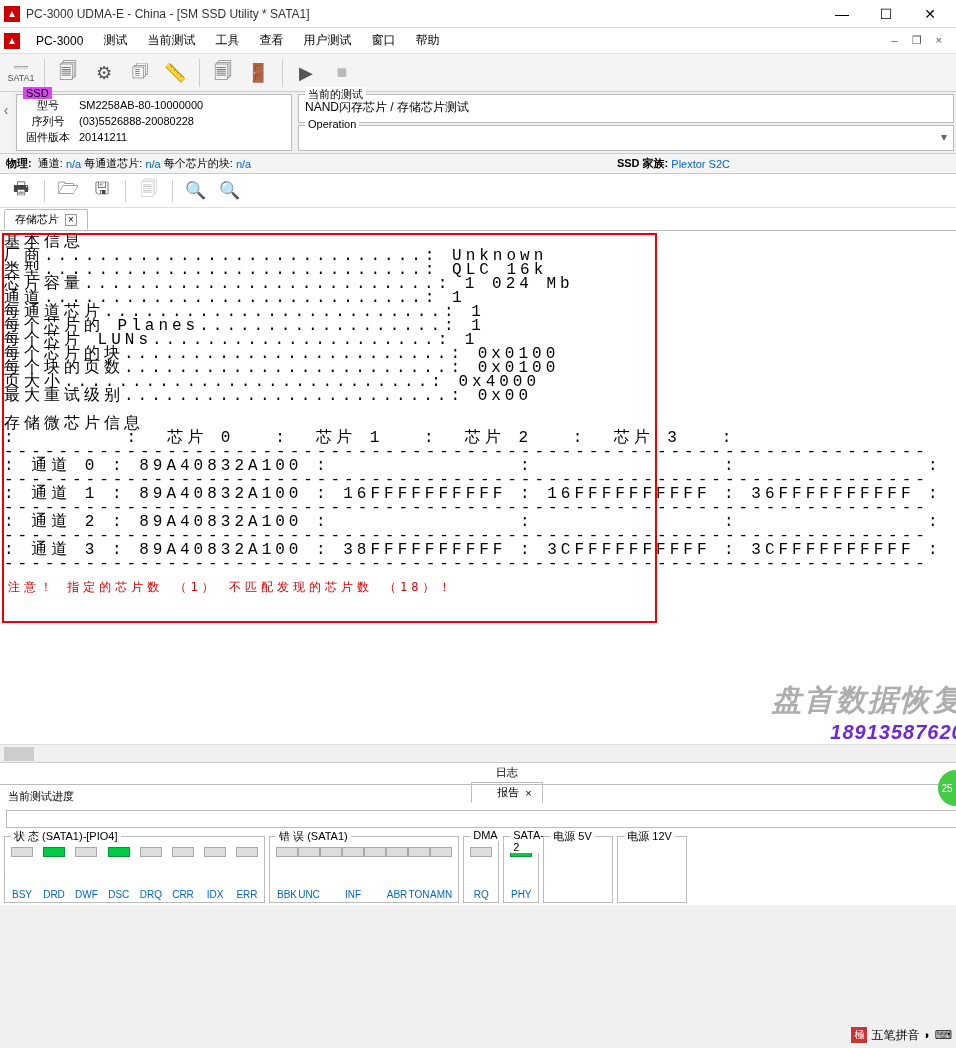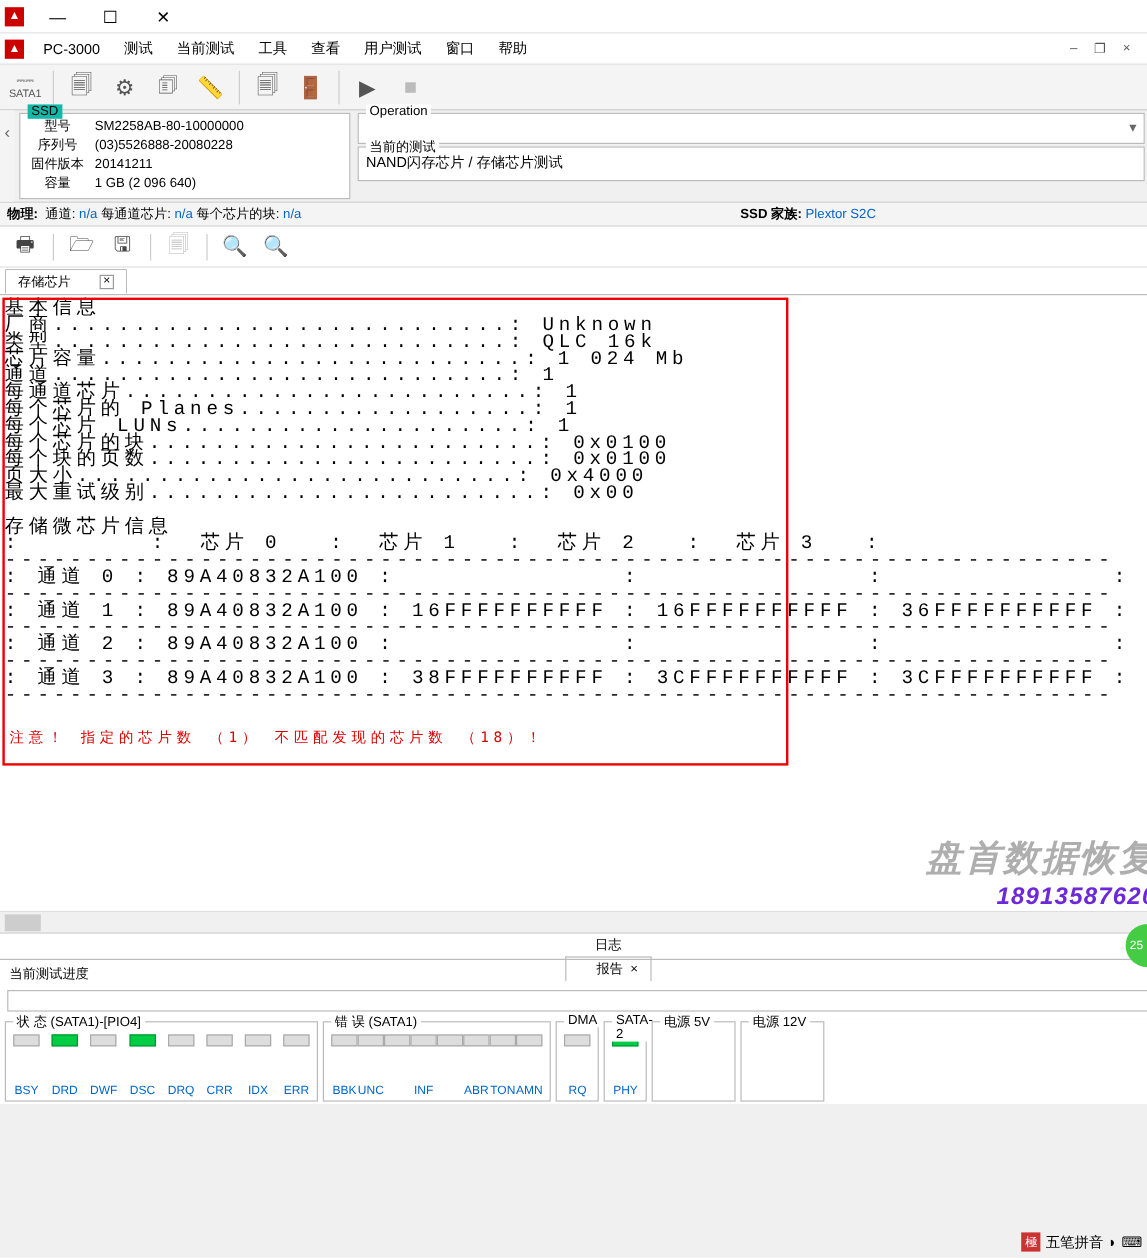--- a/index.html
+++ b/index.html
@@ -13,42 +13,42 @@
 .menubar .menu { padding: 3px 10px; cursor: pointer; }
 .menubar .mdi { margin-left: auto; display: flex; gap: 2px; padding-right: 4px; }
 .menubar .mdi span { padding: 2px 6px; cursor: pointer; font-size: 11px; color: #555; }
 .toolbar { height: 38px; background: #f4f4f4; display: flex; align-items: center; padding: 2px 4px; gap: 2px; border-bottom: 1px solid #ccc; }
 .toolbar .tb-btn { width: 34px; height: 34px; display: flex; flex-direction: column; align-items: center; justify-content: center; cursor: pointer; border: 1px solid transparent; font-size: 18px; color: #555; }
 .toolbar .tb-sata { font-size: 9px; }
 .toolbar .sep { width: 1px; height: 28px; background: #ccc; margin: 0 4px; }
 .info-row { display: flex; border-bottom: 1px solid #ccc; }
 .info-left-gutter { width: 12px; background: #f4f4f4; display: flex; flex-direction: column; align-items: center; justify-content: flex-start; font-size: 14px; color: #666; padding-top: 10px; }
 .ssd-fieldset { border: 1px solid #bbb; margin: 2px 4px; padding: 2px 6px 4px 6px; flex: 0 0 276px; position: relative; background: #fff; }
-.ssd-fieldset > span.legend { position: absolute; top: -8px; left: 6px; background: #14b8a6; padding: 0 3px; font-size: 11px; }
+.ssd-fieldset > span.legend { position: absolute; top: -8px; left: 6px; background: #d946ef; padding: 0 3px; font-size: 11px; }
 .kv { display: flex; font-size: 11px; line-height: 16px; }
 .kv .k { width: 56px; text-align: center; padding-right: 6px; }
 .kv .v { color: #000; }
 .mid-col { flex: 1; display: flex; flex-direction: column; gap: 2px; padding: 2px; }
 .mid-box { border: 1px solid #bbb; padding: 2px 6px 4px 6px; position: relative; background: #fff; }
 .mid-box > span.legend { position: absolute; top: -8px; left: 6px; background: #fff; padding: 0 3px; font-size: 11px; }
 .mid-box .dropdown { width: 100%; display: flex; justify-content: space-between; padding: 2px 0; }
 .mid-box .dropdown .arr { color: #666; }
 .physbar { height: 20px; background: #f4f4f4; display: flex; align-items: center; padding: 0 6px; font-size: 11px; border-bottom: 1px solid #ccc; }
 .physbar .na { color: #06c; }
 .physbar .spacer { flex: 1; }
 .sub-toolbar { height: 34px; background: #fff; display: flex; align-items: center; padding: 0 6px; gap: 4px; border-bottom: 1px solid #e0e0e0; }
 .sub-toolbar .tb-btn2 { width: 30px; height: 28px; display: flex; align-items: center; justify-content: center; cursor: pointer; font-size: 17px; color: #444; }
 .sub-toolbar .sep { width: 1px; height: 22px; background: #ccc; margin: 0 4px; }
 .main-row { display: flex; height: 660px; }
 .main-center { flex: 1; display: flex; flex-direction: column; background: #fff; }
 .right-toolbar { width: 42px; background: #f8f8f8; border-left: 1px solid #ddd; display: flex; flex-direction: column; align-items: center; padding-top: 4px; gap: 10px; }
 .right-toolbar .rtool { width: 30px; height: 26px; display: flex; align-items: center; justify-content: center; font-size: 16px; cursor: pointer; color: #333; }
 .right-accent { width: 6px; background: linear-gradient(#a00, #a00); }
 .tab-strip { height: 22px; display: flex; align-items: flex-end; padding: 0 4px; }
-.tab-strip .tab { padding: 2px 10px; border: 1px solid #bbb; border-bottom: 1px solid #fff; background: #fff; font-size: 11px; border-radius: 2px 2px 0 0; margin-right: 2px; display: flex; align-items: center; gap: 24px; }
+.tab-strip .tab { padding: 2px 10px; border: 1px solid #bbb; border-bottom: 1px solid #fff; background: #fff; font-size: 11px; border-radius: 2px 2px 0 0; margin-right: 2px; display: flex; align-items: center; gap: 6px; }
 .tab .close-x { font-size: 10px; border: 1px solid #999; padding: 0 2px; line-height: 10px; cursor: pointer; }
 .content-pane { flex: 1; background: #fff; position: relative; overflow: hidden; border-top: 1px solid #bbb; }
 .content-pane pre { font-family: Liberation Mono, monospace; font-size: 16px; letter-spacing: 4px; line-height: 14px; padding: 4px; white-space: pre; }
 .red-overlay { position: absolute; border: 2px solid #e00; pointer-events: none; }
 .hscroll { height: 18px; background: #f0f0f0; border-top: 1px solid #ddd; display: flex; align-items: center; }
 .hscroll .thumb { width: 30px; height: 14px; background: #cdcdcd; margin-left: 4px; }
 .lower-tabs { height: 22px; display: flex; align-items: center; padding: 0 4px; border-top: 1px solid #ccc; flex-direction: column; }
 .lower-tabs .ltab { padding: 2px 10px; font-size: 11px; cursor: pointer; }
 .lower-tabs .ltab.active { border: 1px solid #bbb; border-bottom: 1px solid #fff; background: #fff; display: flex; gap: 6px; align-items: center; padding-left: 25px; }
 .progress-label { padding: 4px 8px; font-size: 11px; border-top: 1px solid #bbb; }
@@ -66,20 +66,21 @@
 .taskbar-ime { position: absolute; right: 0; bottom: 0; height: 26px; display: flex; align-items: center; gap: 4px; padding: 0 4px; background: #f0f0f0; }
 .ime-box { background: #c33; color: #fff; font-size: 10px; padding: 1px 3px; }
 .green-badge { position: absolute; right: 0; top: 770px; width: 18px; height: 36px; background: #4c4; border-radius: 18px 0 0 18px; color: #fff; display: flex; align-items: center; justify-content: center; font-size: 10px; }
 .redwarn { color: #d00; }
 </style>
 </head>
 <body>
 
 <div class="titlebar">
   <span class="app-icon">▲</span>
+  <span class="title">PC-3000 UDMA-E - China - [SM SSD Utility * SATA1]</span>
   <div class="winbtn">—</div>
   <div class="winbtn">☐</div>
   <div class="winbtn">✕</div>
 </div>
 
 <div class="menubar">
   <span class="app-icon">▲</span>
   <span class="menu" style="font-weight:normal">PC-3000</span>
   <span class="menu">测试</span>
   <span class="menu">当前测试</span>
@@ -122,38 +123,34 @@
         <span class="v">SM2258AB-80-10000000</span>
       </div>
     <div class="kv">
         <span class="k">序列号</span>
         <span class="v">(03)5526888-20080228</span>
       </div>
     <div class="kv">
         <span class="k">固件版本</span>
         <span class="v">20141211</span>
       </div>
-    <div class="kv">
-        <span class="k">容量</span>
-        <span class="v">1 GB (2 096 640)</span>
-      </div>
   </div>
   <div class="mid-col">
+    <div class="mid-box">
+      <span class="legend">当前的测试</span>
+      <div class="dropdown">
+        <span>NAND闪存芯片 / 存储芯片测试</span>
+        <span class="arr"></span>
+      </div>
+    </div>
     <div class="mid-box">
       <span class="legend">Operation</span>
       <div class="dropdown">
         <span></span>
         <span class="arr">▾</span>
-      </div>
-    </div>
-    <div class="mid-box">
-      <span class="legend">当前的测试</span>
-      <div class="dropdown">
-        <span>NAND闪存芯片 / 存储芯片测试</span>
-        <span class="arr"></span>
       </div>
     </div>
   </div>
 </div>
 
 <div class="physbar">
   <b>物理:</b>&nbsp;&nbsp;
   <span>通道:</span>&nbsp;<span class="na">n/a</span>&nbsp;
   <span>每通道芯片:</span>&nbsp;<span class="na">n/a</span>&nbsp;
   <span>每个芯片的块:</span>&nbsp;<span class="na">n/a</span>
@@ -204,21 +201,21 @@
 : 通道 1 : 89A40832A100 : 16FFFFFFFFFF : 16FFFFFFFFFF : 36FFFFFFFFFF : 16FF
 --------------------------------------------------------------------
 : 通道 2 : 89A40832A100 :              :              :              : 
 --------------------------------------------------------------------
 : 通道 3 : 89A40832A100 : 38FFFFFFFFFF : 3CFFFFFFFFFF : 3CFFFFFFFFFF : 38FF
 --------------------------------------------------------------------</pre>
       <div class="watermark">
         <div class="wm1">盘首数据恢复</div>
         <div class="wm2">18913587620</div>
       </div>
-    <div class="redwarn" style="font-family: Consolas, monospace; letter-spacing: 4px; padding: 4px; position: absolute; top: 356px; left: 4px;">注意！ 指定的芯片数 （1） 不匹配发现的芯片数 （18）！</div>
+    <div class="redwarn" style="font-family: Consolas, monospace; letter-spacing: 4px; padding: 4px; position: absolute; top: 344px; left: 4px;">注意！ 指定的芯片数 （1） 不匹配发现的芯片数 （18）！</div>
       </div>
     <div class="hscroll">
         <div class="thumb"></div>
       </div>
     <div class="lower-tabs">
       <div class="ltab">日志</div>
       <div class="ltab active">
         <span>报告</span>
         <span class="close-x">×</span>
       </div>

